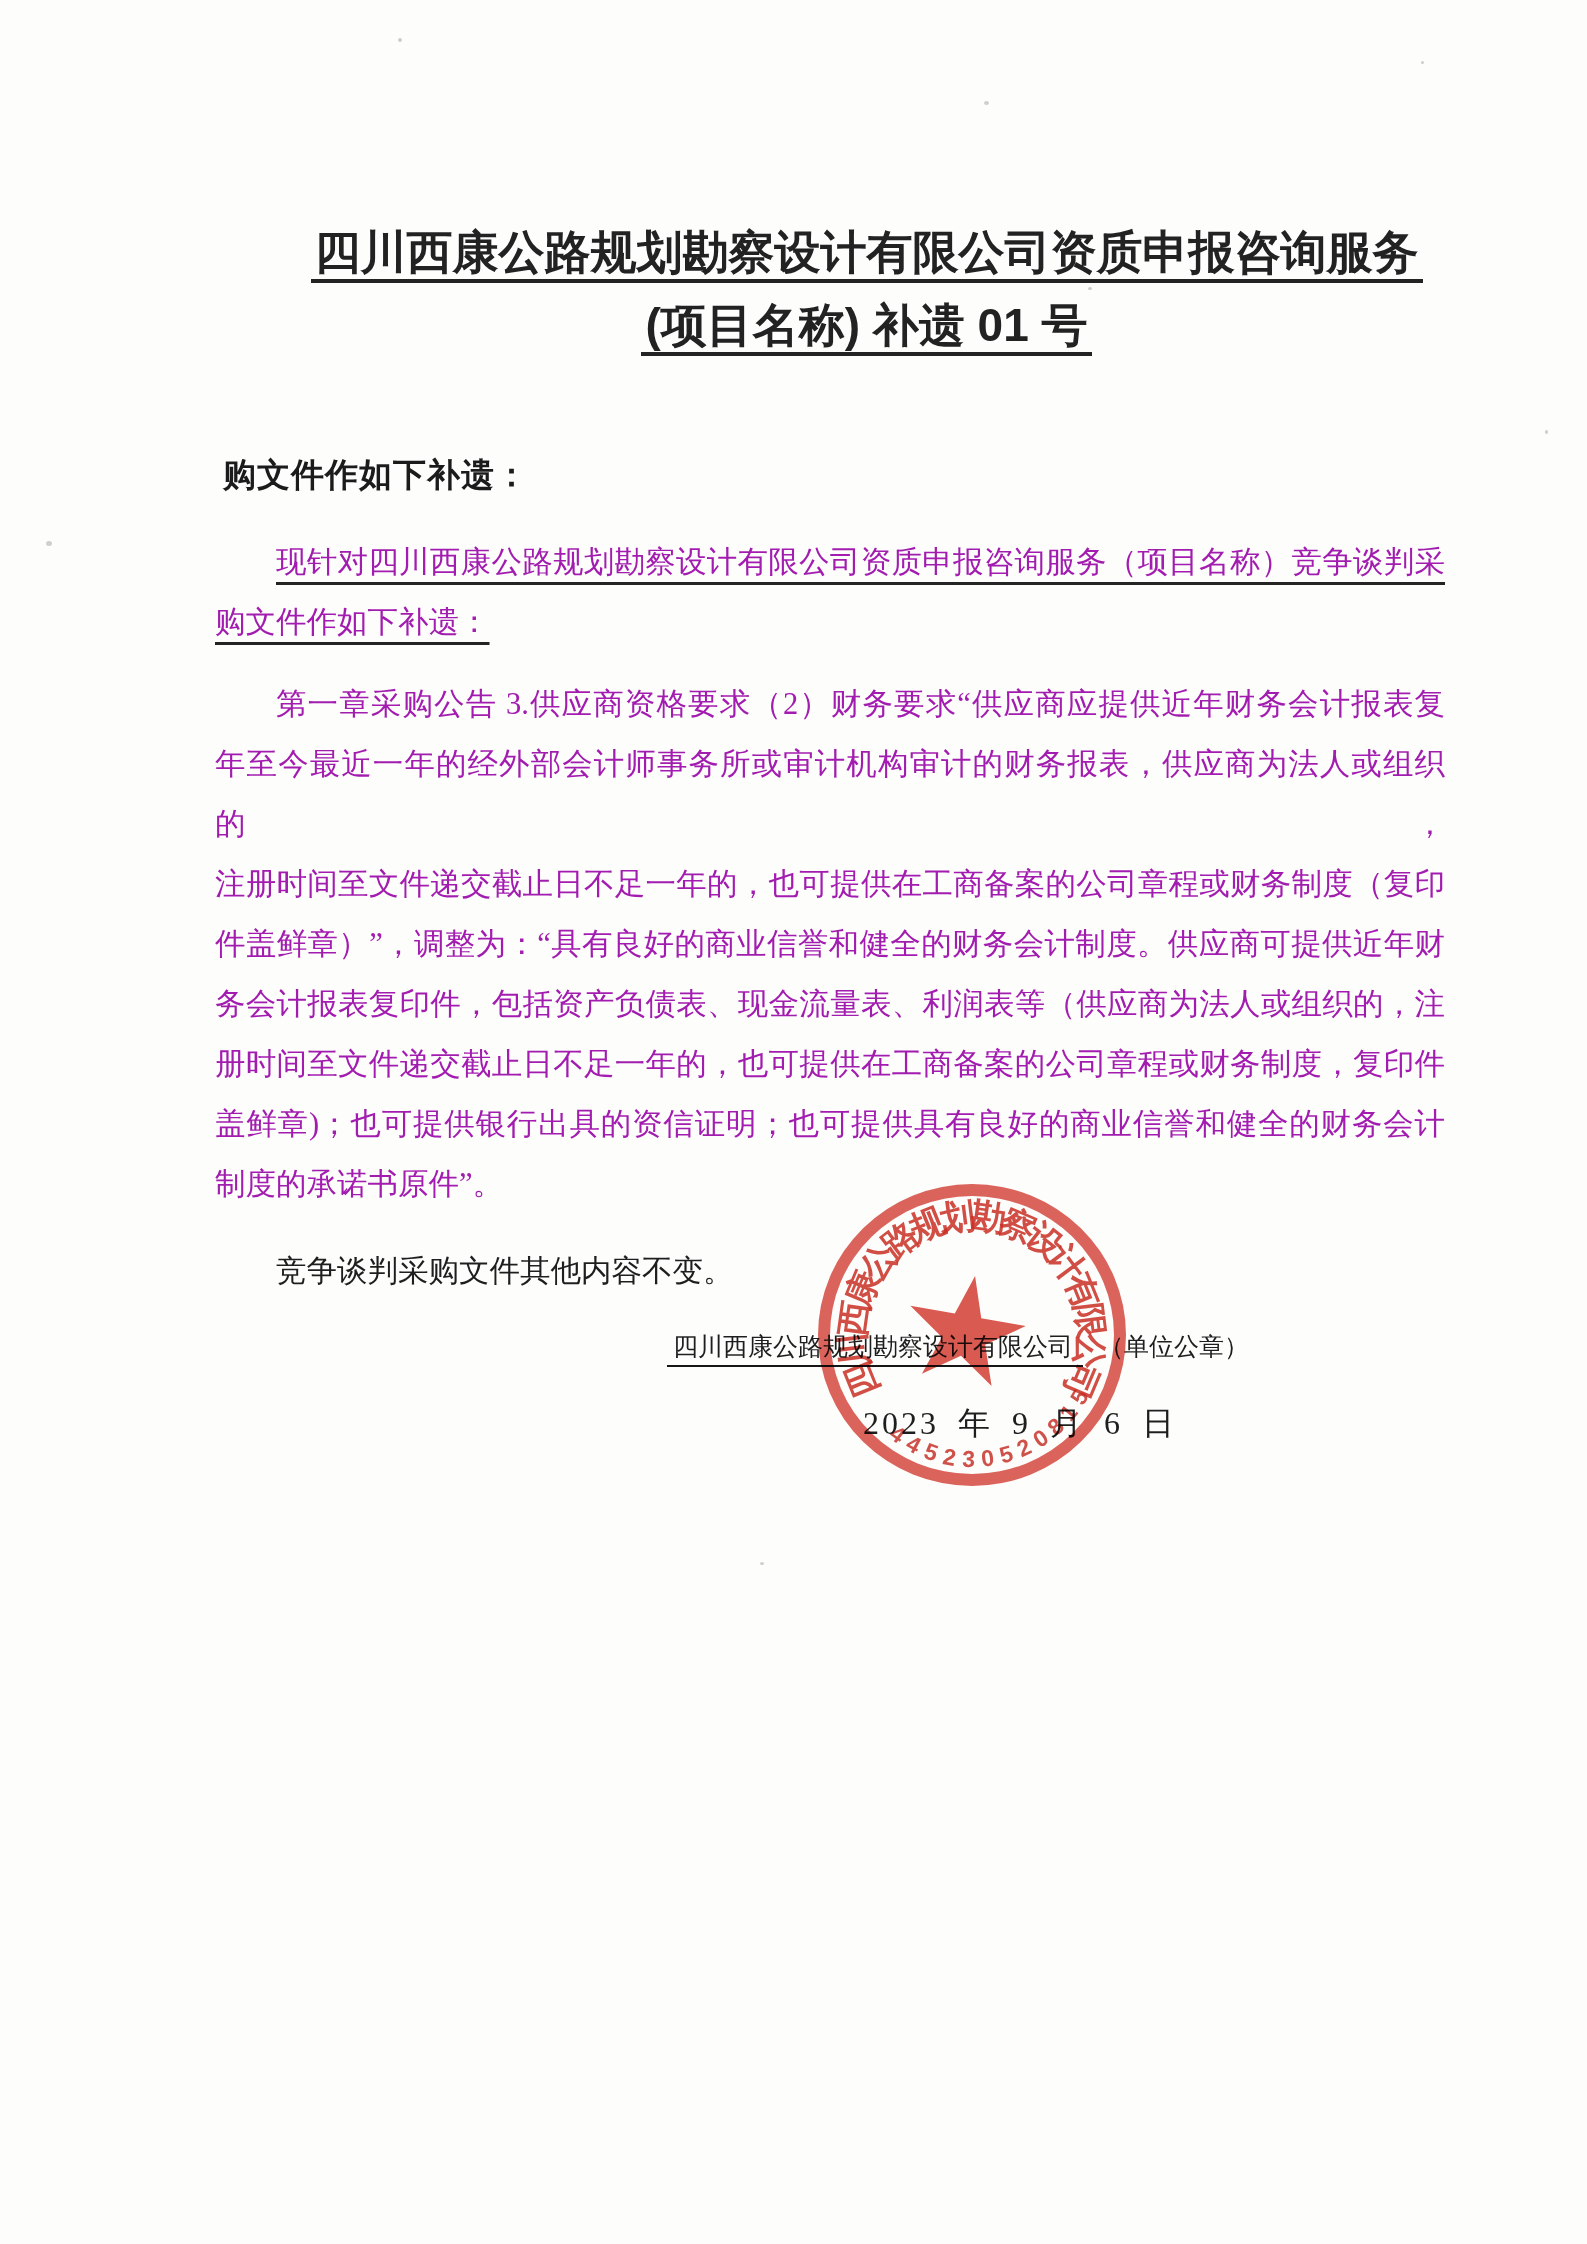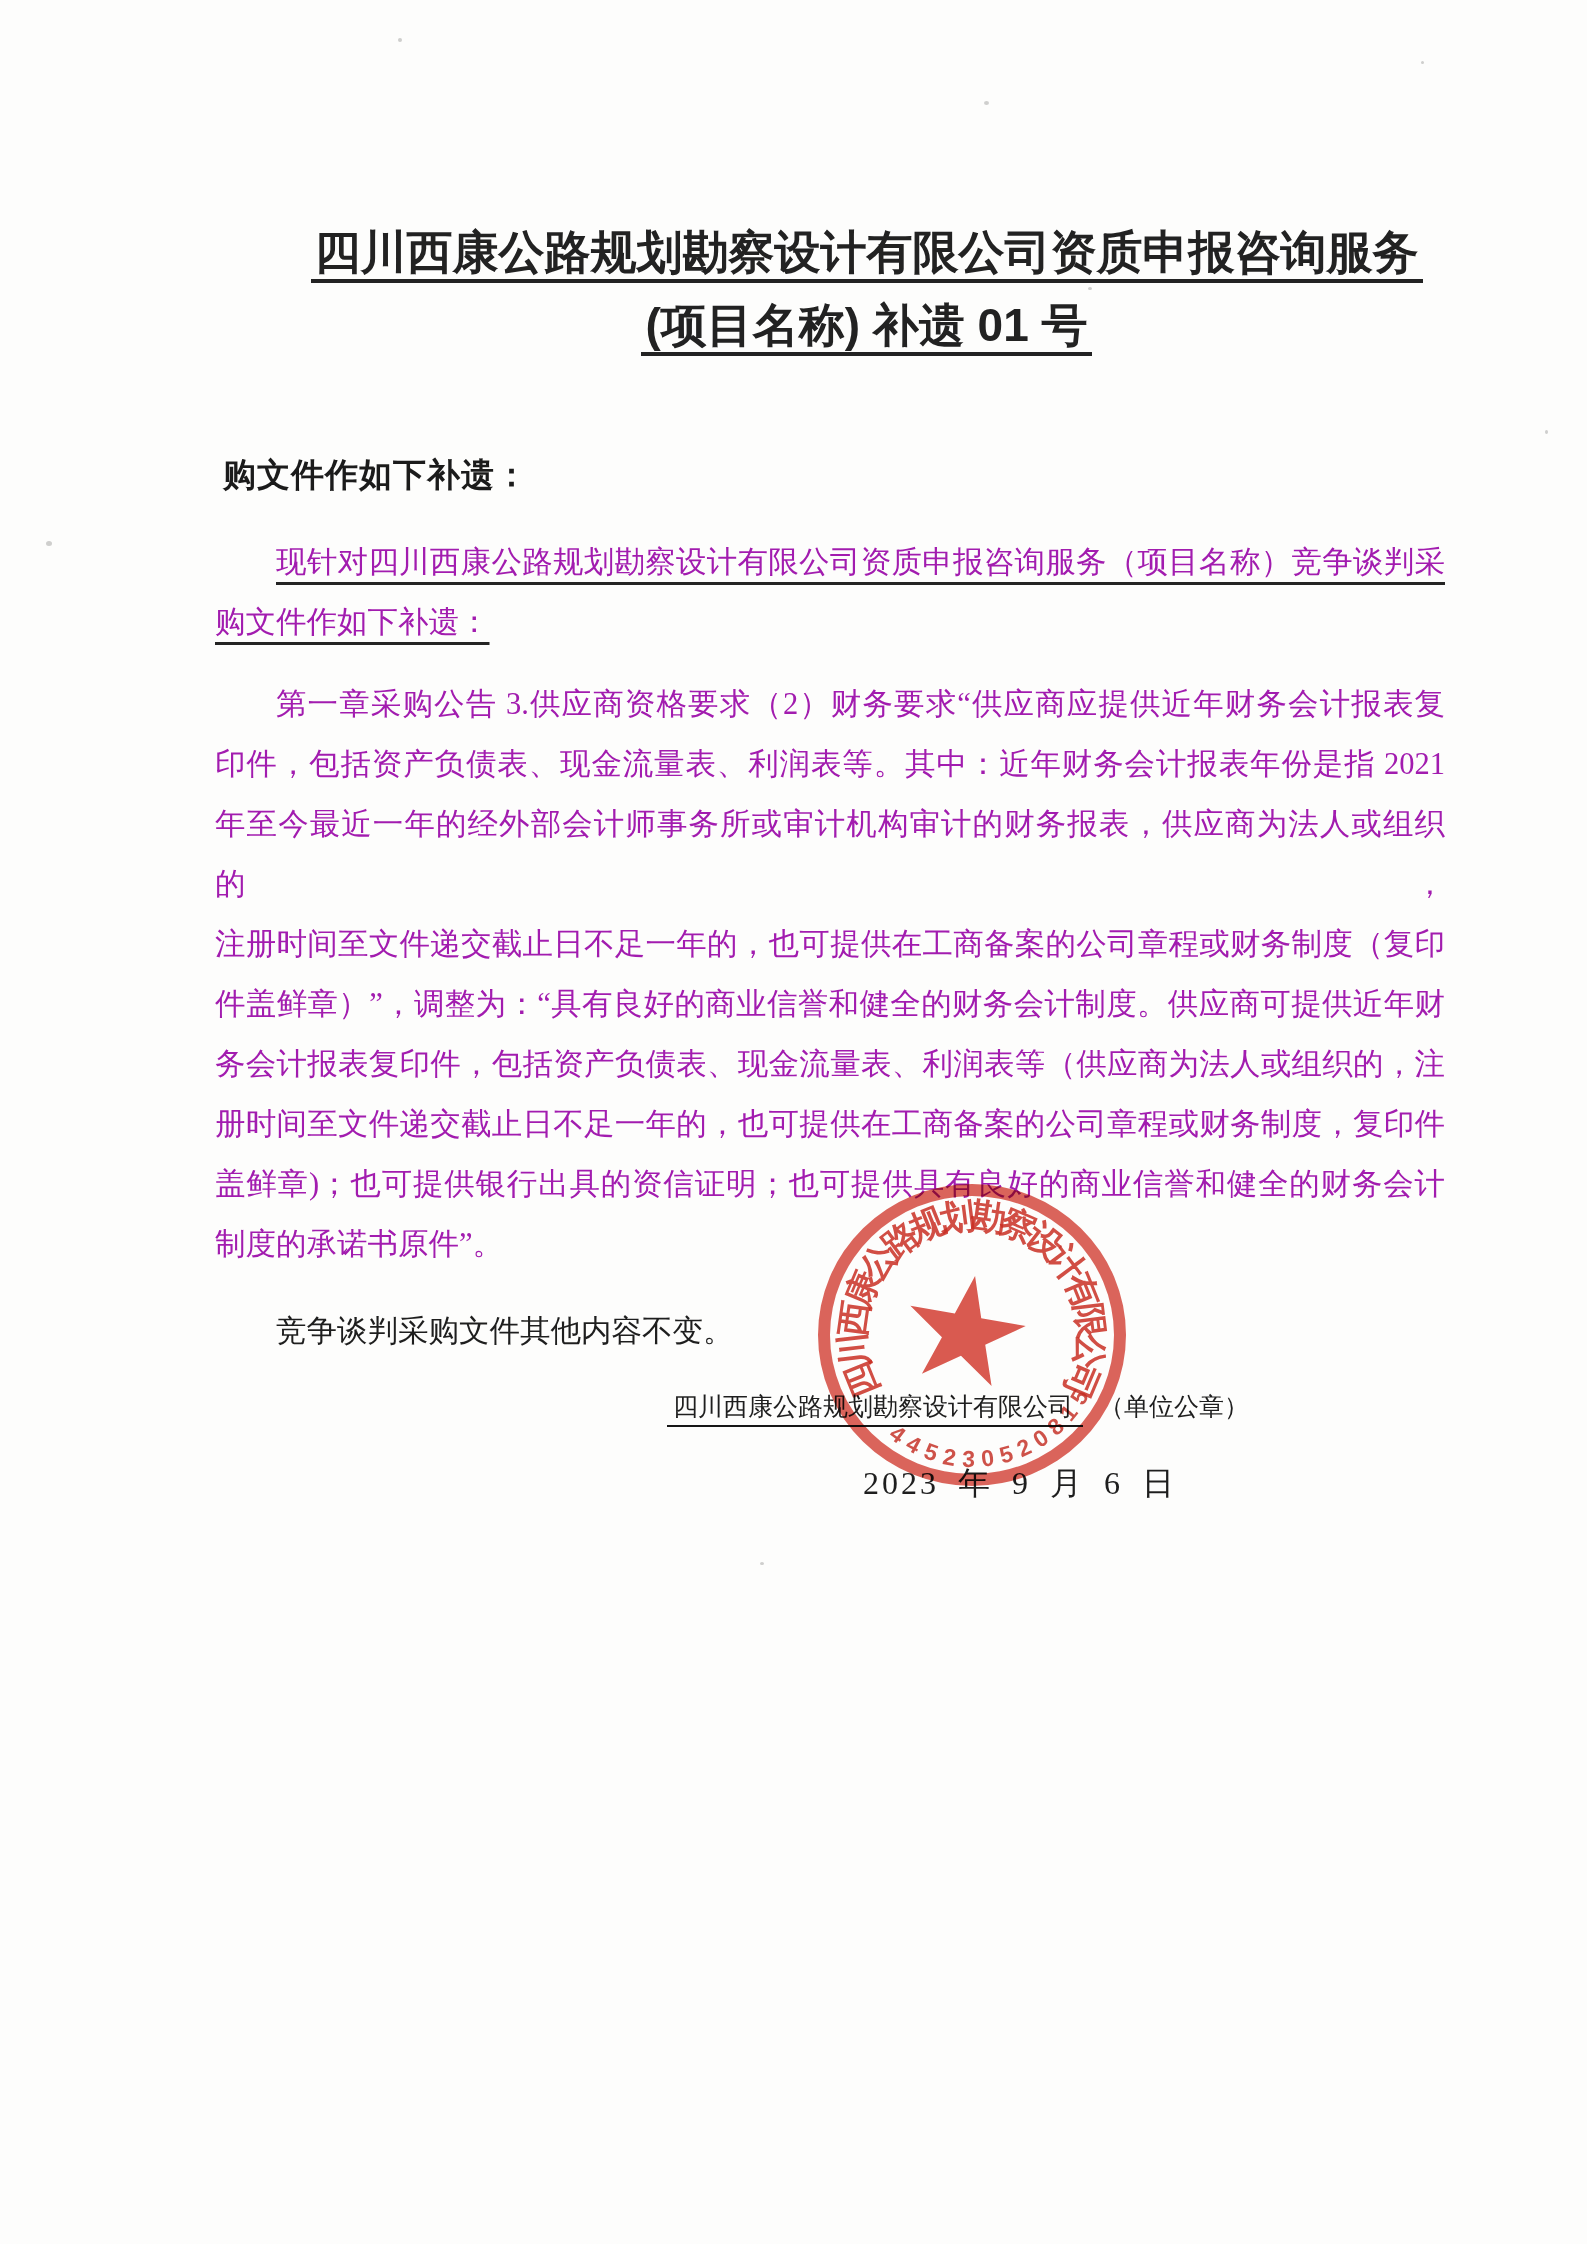--- a/index.html
+++ b/index.html
@@ -125,21 +125,20 @@
 
   <p class="salutation">购文件作如下补遗：</p>
 
   <div class="para intro">
       <div class="line">现针对四川西康公路规划勘察设计有限公司资质申报咨询服务（项目名称）竞争谈判采</div>
       <div class="line">购文件作如下补遗：</div>
     </div>
 
   <div class="para body-para">
       <div class="line">第一章采购公告 3.供应商资格要求（2）财务要求“供应商应提供近年财务会计报表复</div>
-      <div class="line">印件，包括资产负债表、现金流量表、利润表等。其中：近年财务会计报表年份是指 2021</div>
       <div class="line">年至今最近一年的经外部会计师事务所或审计机构审计的财务报表，供应商为法人或组织的，</div>
       <div class="line">注册时间至文件递交截止日不足一年的，也可提供在工商备案的公司章程或财务制度（复印</div>
       <div class="line">件盖鲜章）”，调整为：“具有良好的商业信誉和健全的财务会计制度。供应商可提供近年财</div>
       <div class="line">务会计报表复印件，包括资产负债表、现金流量表、利润表等（供应商为法人或组织的，注</div>
       <div class="line">册时间至文件递交截止日不足一年的，也可提供在工商备案的公司章程或财务制度，复印件</div>
       <div class="line">盖鲜章)；也可提供银行出具的资信证明；也可提供具有良好的商业信誉和健全的财务会计</div>
       <div class="line">制度的承诺书原件”。</div>
     </div>
 
   <p class="closing">竞争谈判采购文件其他内容不变。</p>

